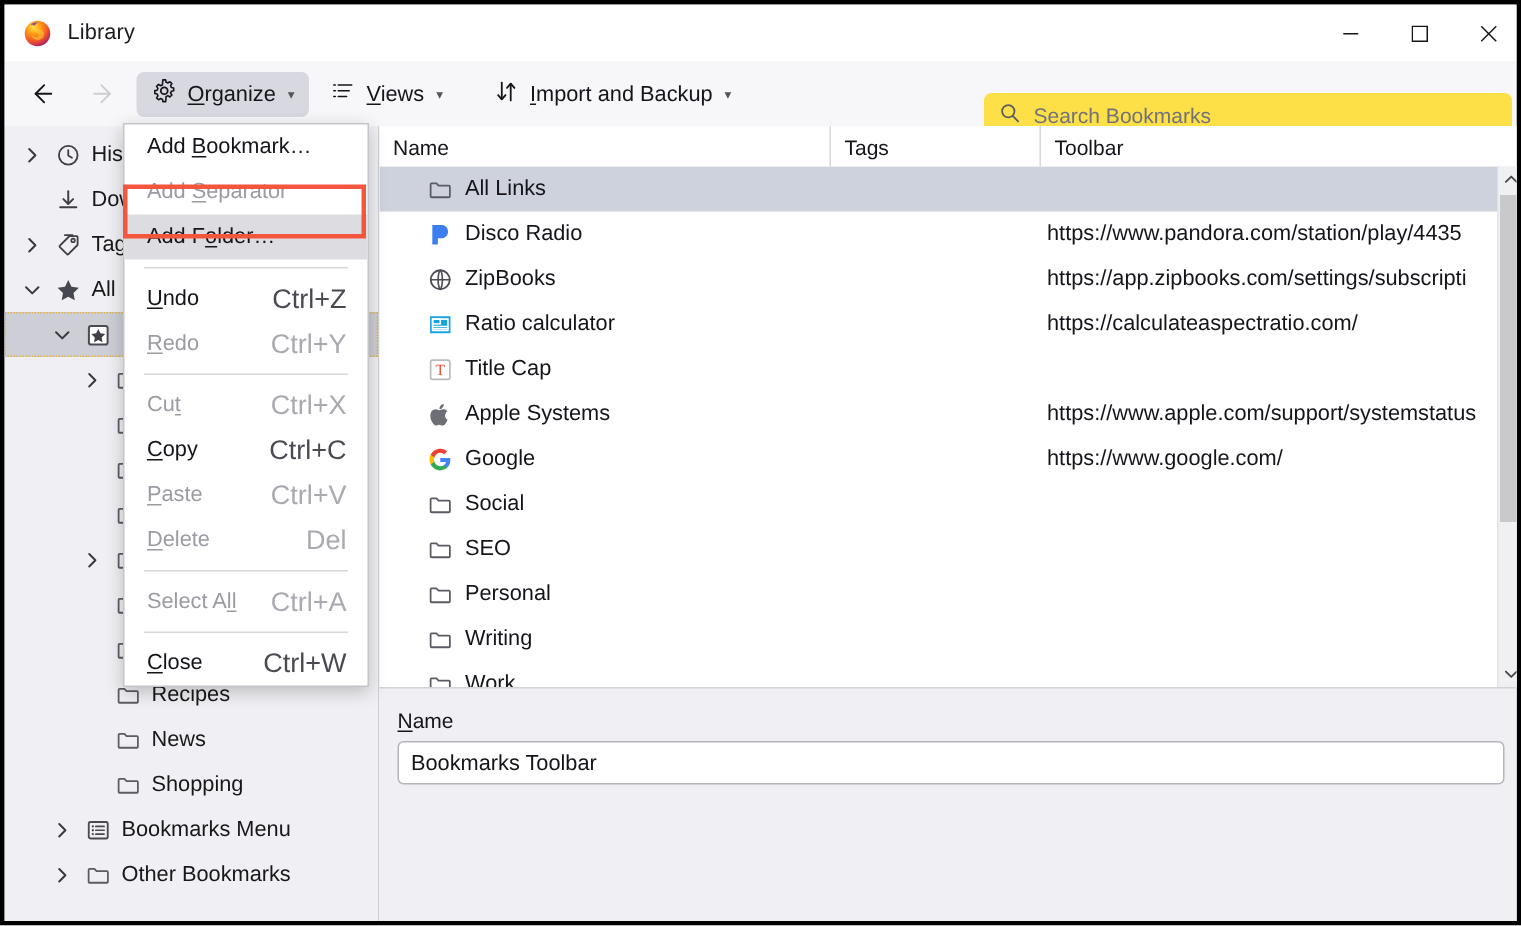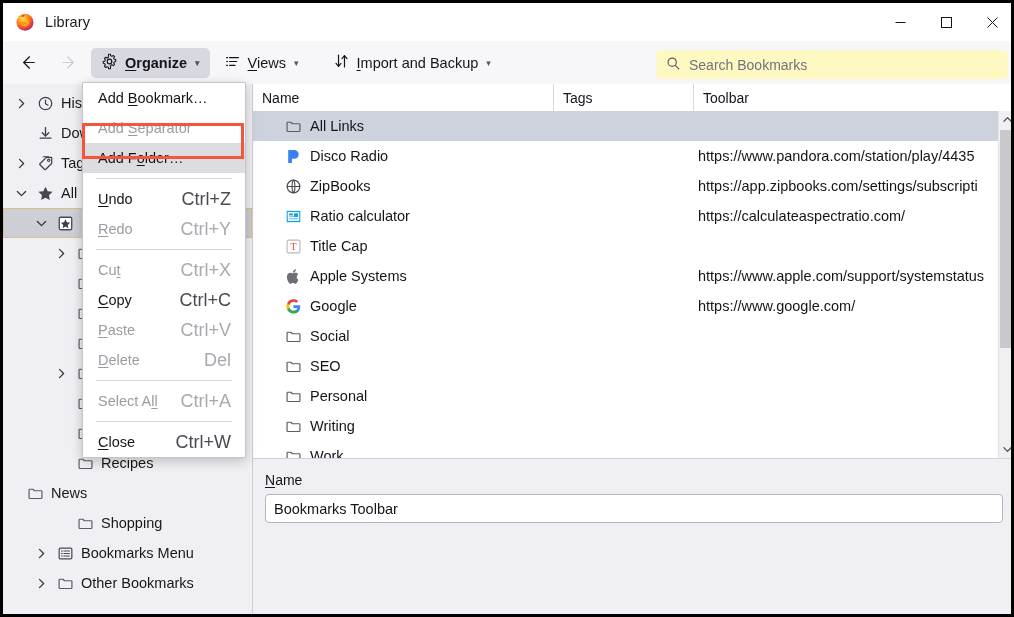--- a/index.html
+++ b/index.html
@@ -57,23 +57,23 @@
   .tb-nav.disabled { opacity: .45; }
   .tb-btn {
     height: 30px; display: flex; align-items: center; gap: 7px;
     padding: 0 10px; border-radius: 5px; margin-left: 4px;
     font-size: 14.5px; color: #15141a; white-space: nowrap;
   }
   .tb-btn.active { background: #d8d8e0; }
   .tb-btn .caret { font-size: 9px; color: #555; margin-left: 1px; }
   .tb-label u { text-underline-offset: 2px; }
   .searchbox {
-    position: absolute; right: 7px; top: 9px;
+    position: absolute; right: 7px; top: 21px;
     width: 352px; height: 29px;
-    background: #fef9c3; border-radius: 5px;
+    background: #fde047; border-radius: 5px;
     display: flex; align-items: center; gap: 8px;
     padding: 0 10px; box-sizing: border-box;
   }
   .search-ph { color: #73727a; font-size: 14px; }
 
   
   .content {
     position: absolute; left: 0; top: 81px;
     width: 1012px; height: 534px;
     display: flex;
@@ -250,21 +250,21 @@
           <line x1="5" y1="10" x2="16" y2="10" stroke="#15141a" stroke-width="1.3" stroke-linecap="round"></line>
         </svg>
     </div>
     <div class="tb-nav disabled">
       <svg width="19" height="19" viewBox="0 0 20 20">
           <path d="M9 4 L15 10 L9 16" fill="none" stroke="#9a9aa2" stroke-width="1.3" stroke-linecap="round" stroke-linejoin="round"></path>
           <line x1="4" y1="10" x2="15" y2="10" stroke="#9a9aa2" stroke-width="1.3" stroke-linecap="round"></line>
         </svg>
     </div>
 
-    <div class="tb-btn active" style="margin-left:8px;font-weight:bold;">
+    <div class="tb-btn active" style="margin-left:8px;">
       <span>
         <svg width="17" height="17" viewBox="0 0 20 20">
           <path d="M10 6.6a3.4 3.4 0 1 0 0 6.8 3.4 3.4 0 0 0 0-6.8zm0 1.4a2 2 0 1 1 0 4 2 2 0 0 1 0-4z" fill="#15141a"></path>
           <path d="M8.9 1.5h2.2l.35 1.85c.5.15.97.35 1.4.6l1.6-1.05 1.55 1.55-1.05 1.6c.25.43.45.9.6 1.4l1.85.35v2.2l-1.85.35c-.15.5-.35.97-.6 1.4l1.05 1.6-1.55 1.55-1.6-1.05c-.43.25-.9.45-1.4.6L11.1 18.5H8.9l-.35-1.85c-.5-.15-.97-.35-1.4-.6l-1.6 1.05-1.55-1.55 1.05-1.6c-.25-.43-.45-.9-.6-1.4L2.6 12.1V9.9l1.85-.35c.15-.5.35-.97.6-1.4L4 6.55 5.55 5l1.6 1.05c.43-.25.9-.45 1.4-.6z" fill="none" stroke="#15141a" stroke-width="1.25" stroke-linejoin="round"></path>
         </svg>
       </span>
       <span class="tb-label"><u>O</u>rganize</span>
       <span class="caret">▾</span>
     </div>
 
@@ -483,21 +483,21 @@
                 <path d="M2.3 1.5 L6.8 6 L2.3 10.5" fill="none" stroke="#39393f" stroke-width="1.45" stroke-linecap="round" stroke-linejoin="round"></path>
               </svg>
             </span>
             <span class="tree-ico">
               <svg width="17" height="17" viewBox="0 0 18 18">
                 <path d="M2.2 13.6V5.2c0-.4.3-.7.7-.7h3.4l1.5 1.6h7.3c.4 0 .7.3.7.7v6.8c0 .4-.3.7-.7.7H2.9c-.4 0-.7-.3-.7-.7z" fill="none" stroke="#5b5b63" stroke-width="1.25" stroke-linejoin="round" stroke-linecap="round"></path>
               </svg>
             </span>
             <span>Recipes</span>
           </div>
-          <div class="tree-row" style="">
+          <div class="tree-row" style="padding-left: 50px;">
             <span class="twisty empty">
               <svg width="9" height="11" viewBox="0 0 9 12">
                 <path d="M2.3 1.5 L6.8 6 L2.3 10.5" fill="none" stroke="#39393f" stroke-width="1.45" stroke-linecap="round" stroke-linejoin="round"></path>
               </svg>
             </span>
             <span class="tree-ico">
               <svg width="17" height="17" viewBox="0 0 18 18">
                 <path d="M2.2 13.6V5.2c0-.4.3-.7.7-.7h3.4l1.5 1.6h7.3c.4 0 .7.3.7.7v6.8c0 .4-.3.7-.7.7H2.9c-.4 0-.7-.3-.7-.7z" fill="none" stroke="#5b5b63" stroke-width="1.25" stroke-linejoin="round" stroke-linecap="round"></path>
               </svg>
             </span>

